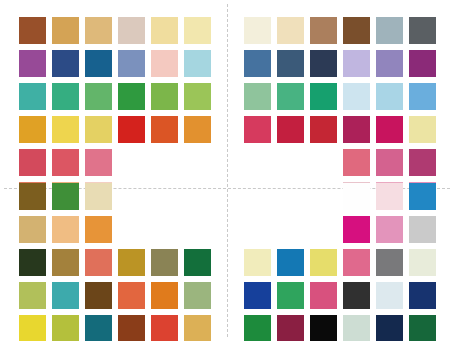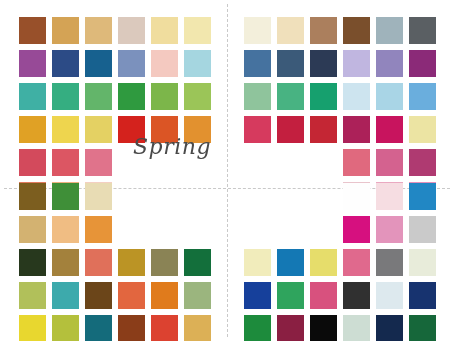--- a/index.html
+++ b/index.html
@@ -118,21 +118,20 @@
         <div class="swatch empty"></div>
         <div class="swatch empty"></div>
         <div class="swatch empty"></div>
         <div class="swatch" style="background: rgb(226, 122, 93);"></div>
         <div class="swatch" style="background: rgb(238, 176, 127);"></div>
         <div class="swatch" style="background: rgb(244, 207, 194);"></div>
         <div class="swatch empty"></div>
         <div class="swatch empty"></div>
         <div class="swatch empty"></div>
       </div>
-    <div class="season-label" id="label-spring">Spring</div>
   </div>
 
   <div class="quadrant" id="quad-summer">
     <div class="swatch-grid">
         <div class="swatch" style="background: rgb(243, 239, 219);"></div>
         <div class="swatch" style="background: rgb(240, 224, 187);"></div>
         <div class="swatch" style="background: rgb(171, 127, 93);"></div>
         <div class="swatch" style="background: rgb(122, 79, 44);"></div>
         <div class="swatch" style="background: rgb(159, 179, 187);"></div>
         <div class="swatch" style="background: rgb(90, 95, 99);"></div>

